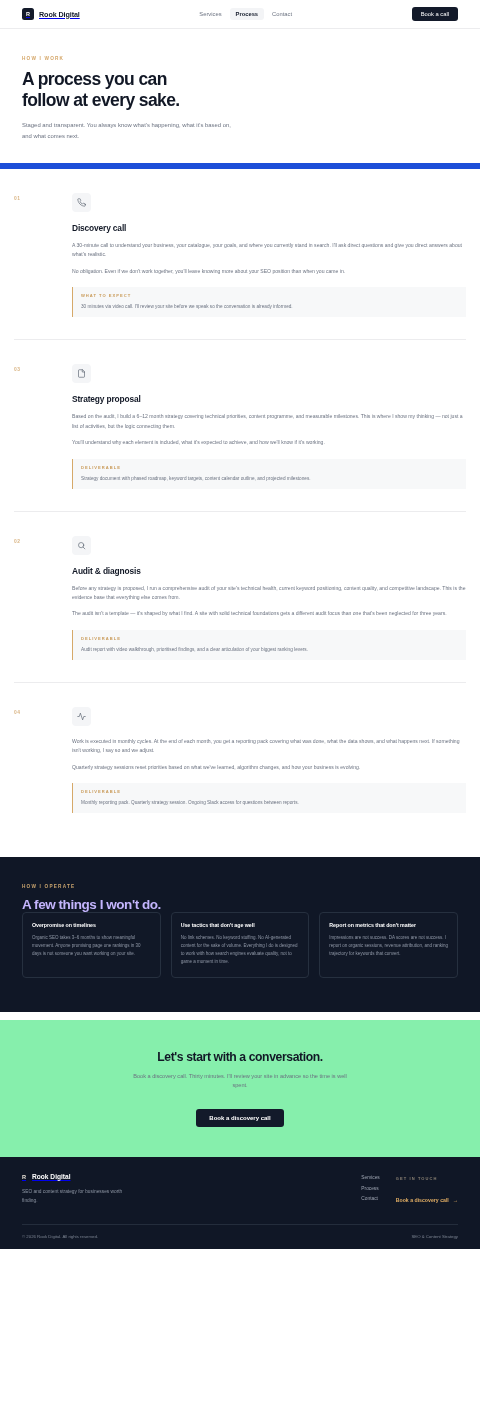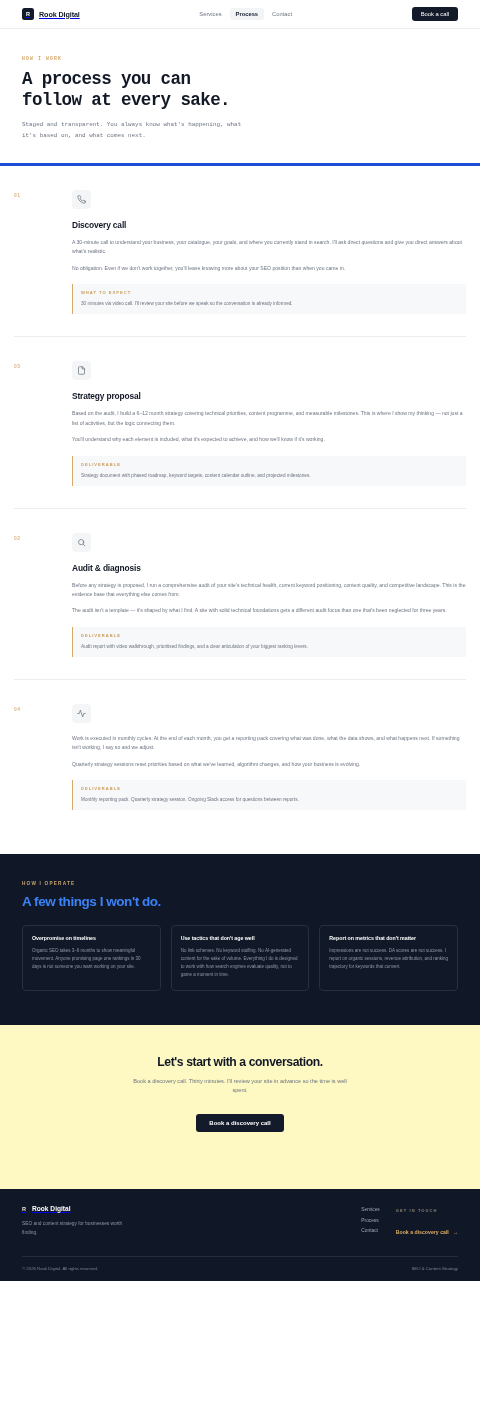--- a/index.html
+++ b/index.html
@@ -54,22 +54,21 @@
     border-radius: 3px;
     border: none;
     white-space: nowrap;
     font-family: inherit;
     cursor: pointer;
   }
 
   
   .hero {
     padding: 27px 22px 22px 22px;
-    border-bottom: 3px solid #1d4ed8;
-    font-family: Liberation Mono, monospace;
+    border-bottom: 6px solid #1d4ed8;
   }
   .eyebrow {
     font-size: 4.7px;
     letter-spacing: 1.2px;
     color: #d4a566;
     font-weight: bold;
     text-transform: uppercase;
     margin-bottom: 8px;
   }
   .hero-title {
@@ -152,22 +151,22 @@
   .dark-section {
     background: #101726;
     padding: 27px 22px 34px 22px;
     margin-top: 22px;
   }
   .dark-section .eyebrow { color: #caa56f; }
   .dark-title {
     font-size: 13.5px;
     font-weight: bold;
     letter-spacing: -0.45px;
-    color: #3b82f6;
-    margin-bottom: 16px;
+    color: #c4b5fd;
+    margin-bottom: 0;
   }
   .card-grid { display: flex; gap: 10px; }
   .nope-card {
     flex: 1;
     border: 1px solid #26303f;
     border-radius: 4px;
     padding: 9px 9px 11px 9px;
     background: #111827;
   }
   .nope-title {
@@ -178,23 +177,24 @@
     letter-spacing: -0.05px;
   }
   .nope-text {
     font-size: 4.5px;
     line-height: 1.75;
     color: #9199a8;
   }
 
   
   .cta {
-    background: #fef9c3;
-    padding: 30px 22px 57px 22px;
+    background: #86efac;
+    padding: 30px 22px 30px 22px;
     text-align: center;
+    margin-top: 8px;
   }
   .cta-title {
     font-size: 12.2px;
     font-weight: bold;
     letter-spacing: -0.4px;
     color: #121826;
     margin-bottom: 8px;
   }
   .cta-sub {
     font-size: 5.6px;

